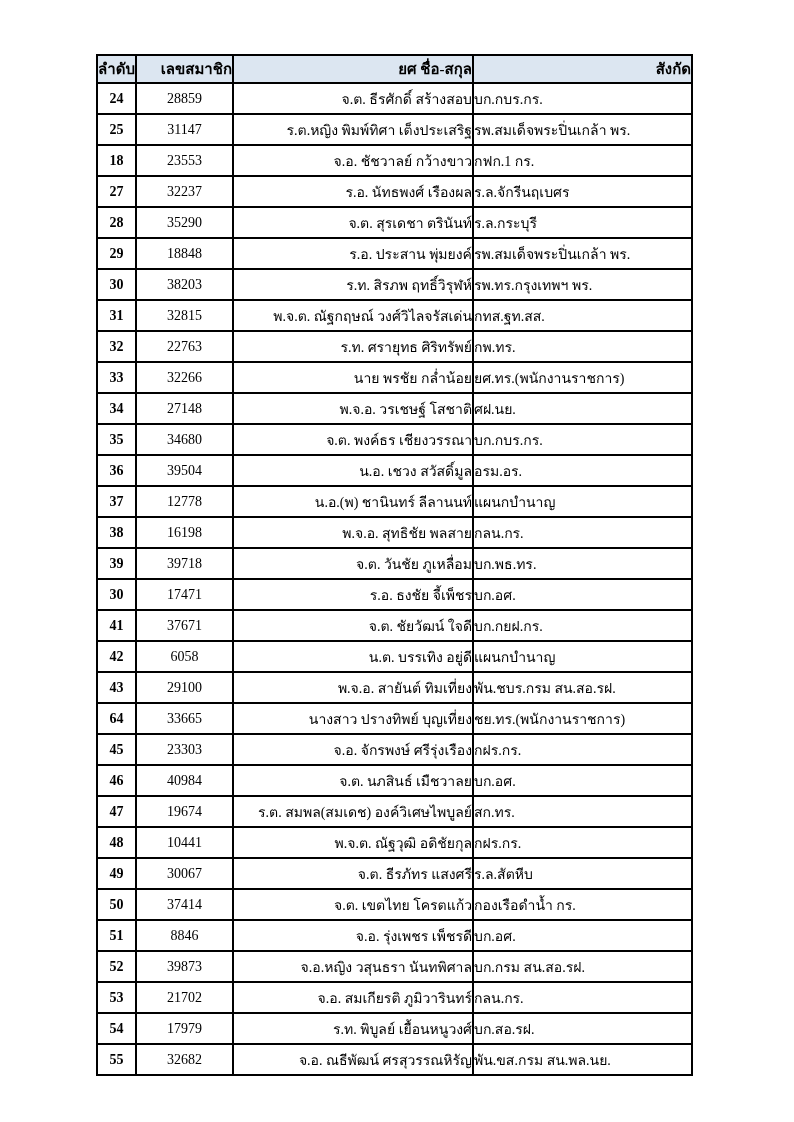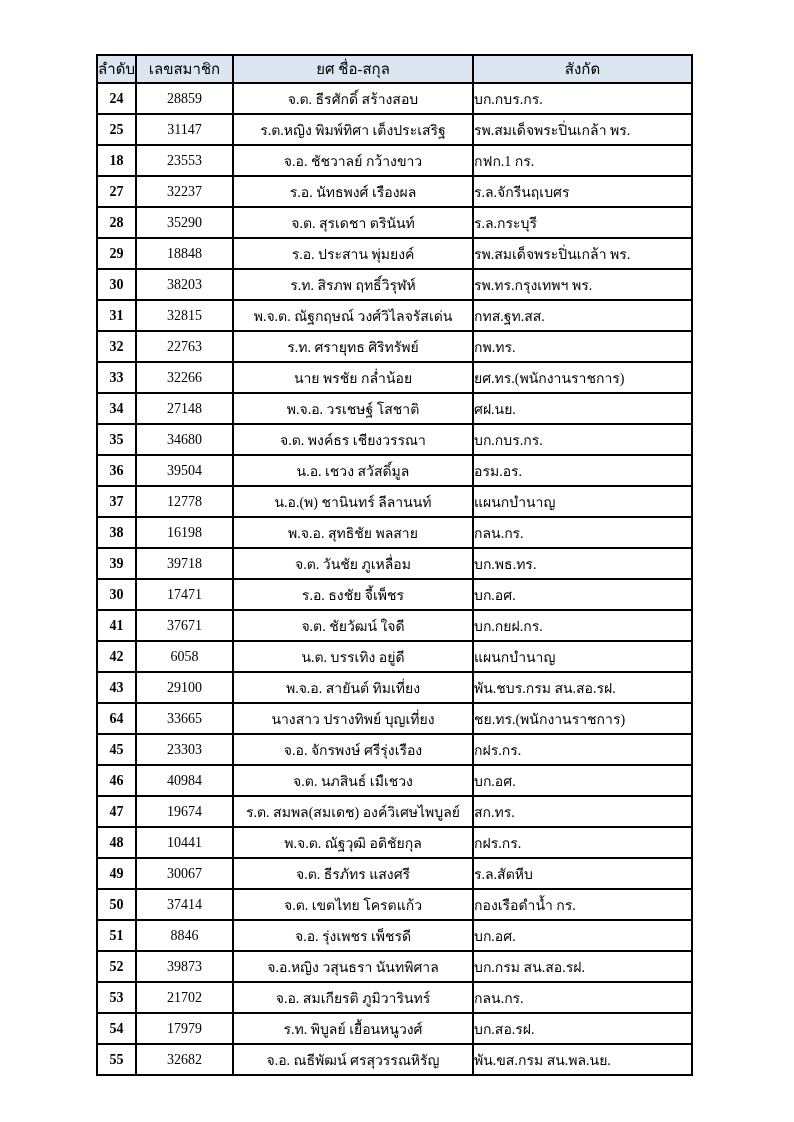--- a/index.html
+++ b/index.html
@@ -32,42 +32,42 @@
     border: 2px solid #000000;
     overflow: hidden;
     white-space: nowrap;
     vertical-align: middle;
     padding: 0;
   }
   table.member-table th {
     background: #dce6f1;
     height: 26px;
     font-size: 15px;
-    font-weight: normal;
-    text-align: center;
+    font-weight: bold;
+    text-align: right;
     color: #000000;
   }
   table.member-table td {
     height: 29px;
     font-size: 14px;
     color: #000000;
   }
   td.cell-no {
     text-align: center;
     font-weight: bold;
     font-size: 13px;
     margin-left: 14px;
   }
   td.cell-id {
     text-align: center;
     font-size: 13.5px;
     font-family: Liberation Serif, serif;
   }
   td.cell-name {
-    text-align: center;
+    text-align: right;
     padding-left: 3px;
     font-size: 14.5px;
   }
   td.cell-unit {
     text-align: left;
     font-size: 14.5px;
   }
 </style>
 </head>
 <body>
@@ -239,21 +239,21 @@
   <tr>
     <td class="cell-no">45</td>
     <td class="cell-id">23303</td>
     <td class="cell-name">จ.อ. จักรพงษ์ ศรีรุ่งเรือง</td>
     <td class="cell-unit">กฝร.กร.</td>
   </tr>
 
   <tr>
     <td class="cell-no">46</td>
     <td class="cell-id">40984</td>
-    <td class="cell-name">จ.ต. นภสินธ์ เมืเชวง</td>
+    <td class="cell-name">จ.ต. นภสินธ์ เมืชวาลย</td>
     <td class="cell-unit">บก.อศ.</td>
   </tr>
 
   <tr>
     <td class="cell-no">47</td>
     <td class="cell-id">19674</td>
     <td class="cell-name">ร.ต. สมพล(สมเดช) องค์วิเศษไพบูลย์</td>
     <td class="cell-unit">สก.ทร.</td>
   </tr>
 

